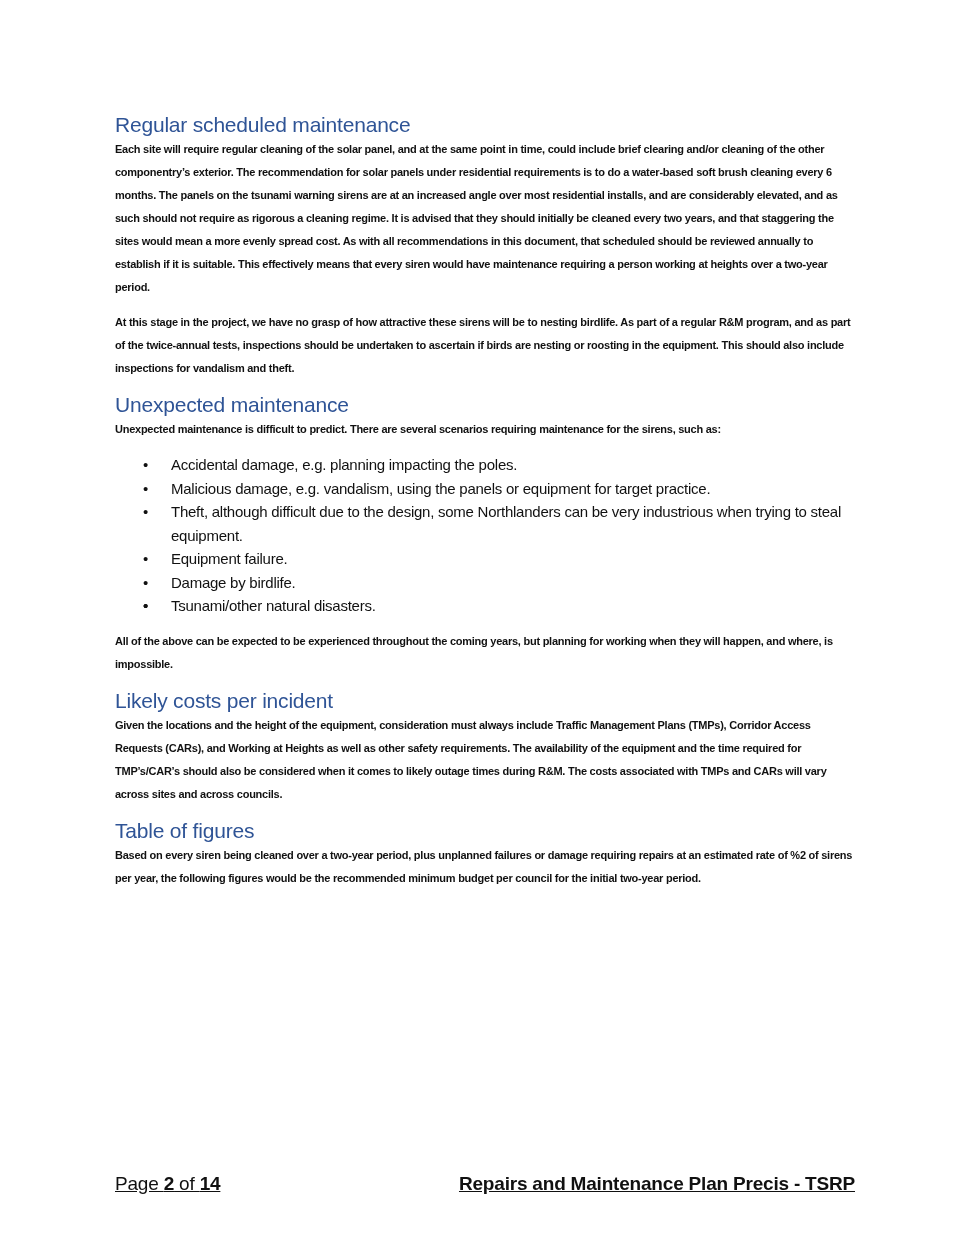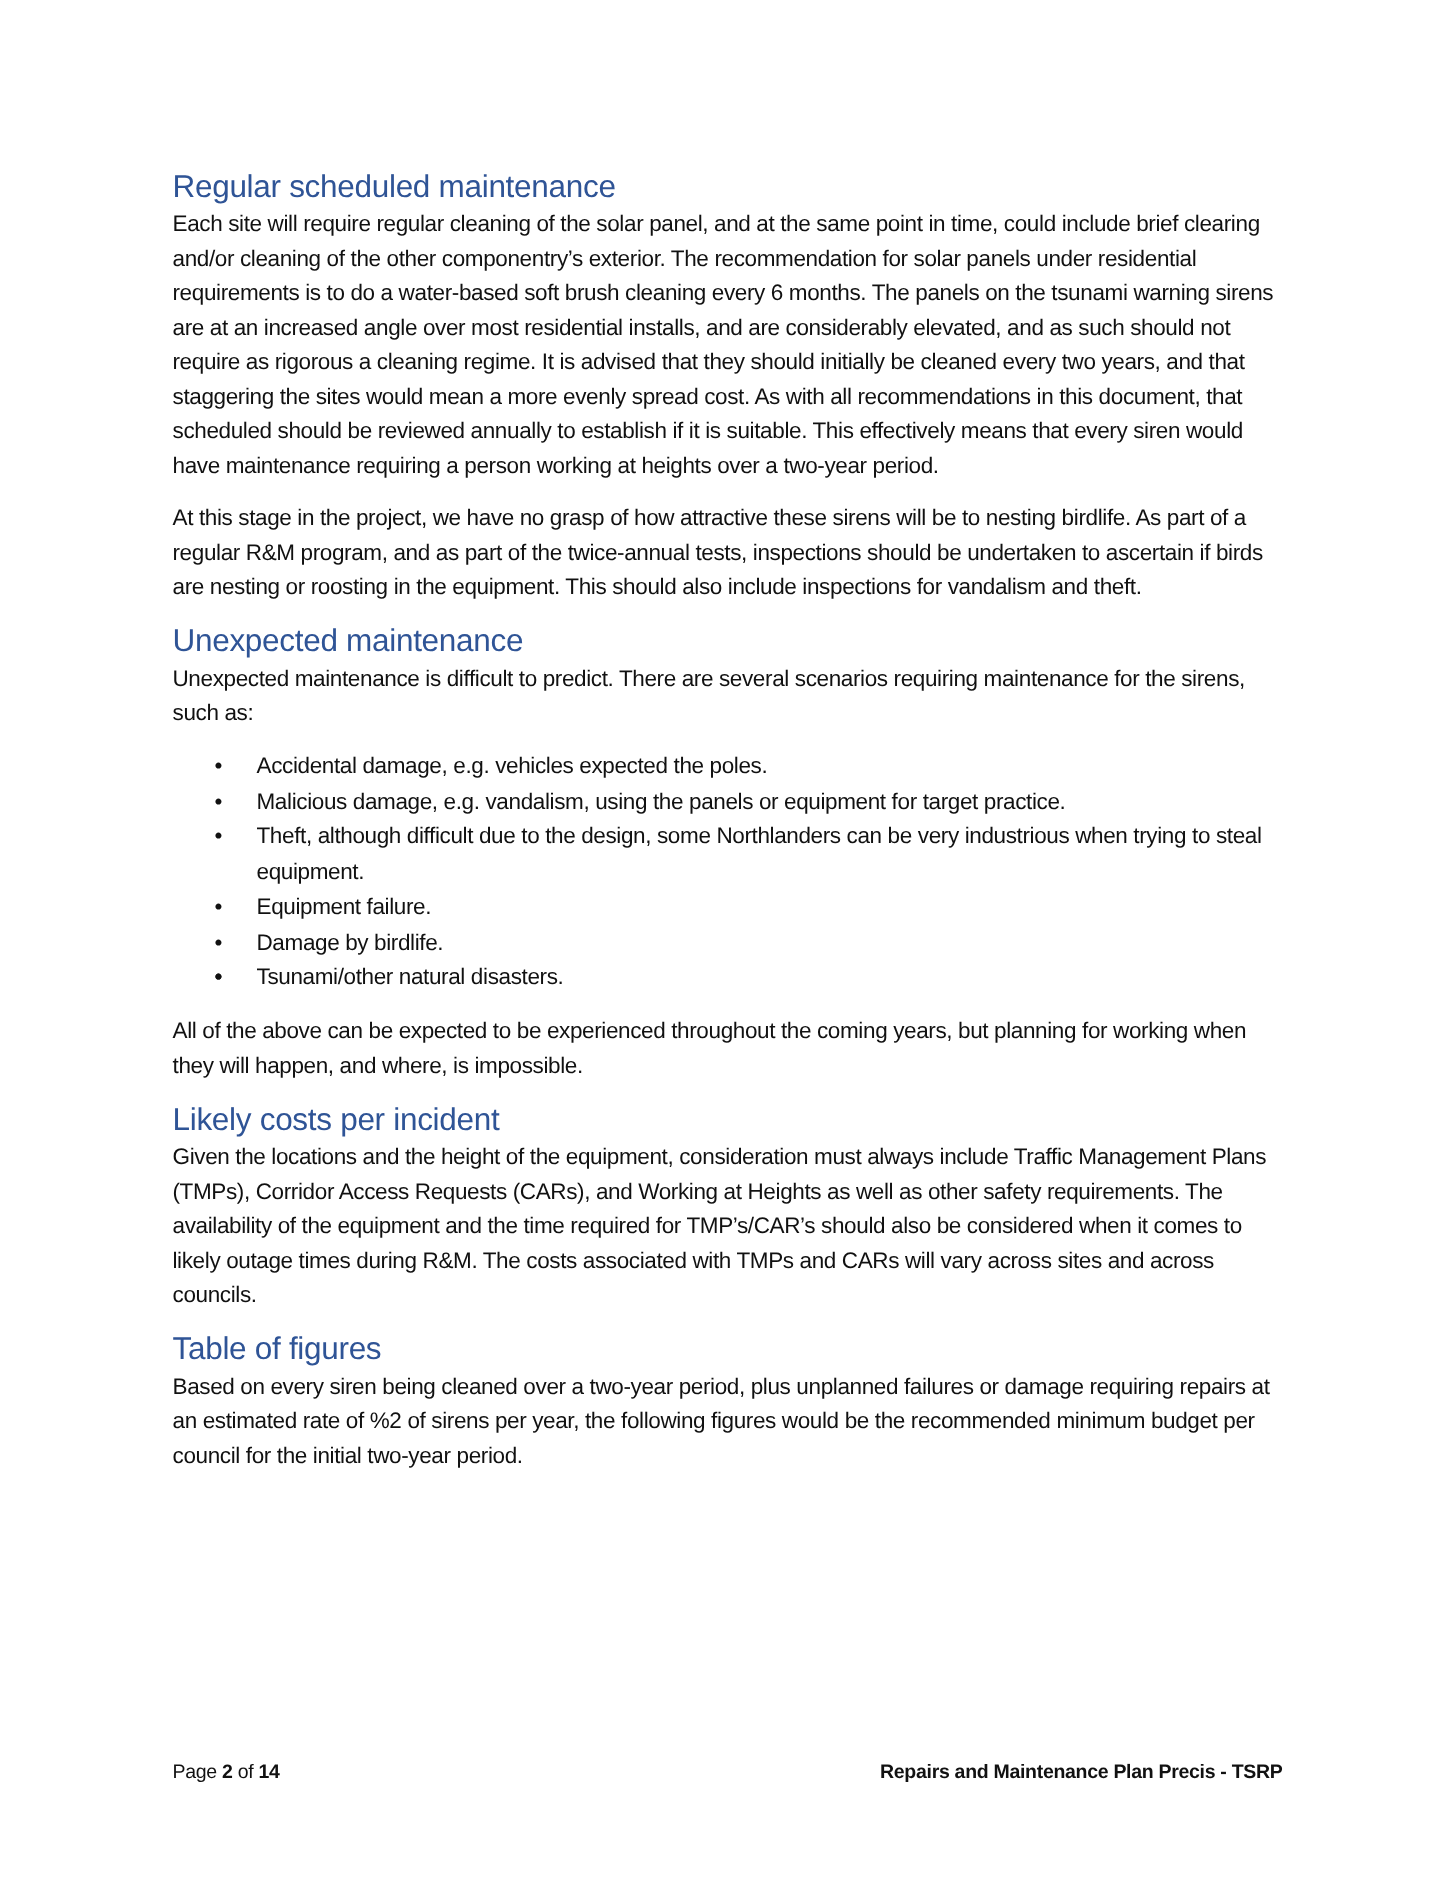--- a/index.html
+++ b/index.html
@@ -1,41 +1,41 @@
 <!DOCTYPE html>
 <html><head>
 <meta charset="utf-8">
 <style>
   html, body { margin: 0; padding: 0; background: #ffffff; }
   body { width: 967px; height: 1251px; position: relative; overflow: hidden;
          font-family: "Liberation Sans", sans-serif; color: #111; }
   .page { position: absolute; left: 115px; top: 112px; width: 745px; }
   h2 { font-weight: normal; color: #2f5496; font-size: 21px; margin: 0; line-height: 26px;
        letter-spacing: -0.2px; }
-  p { margin: 0 0 12px 0; font-size: 15px; line-height: 23px; letter-spacing: -0.25px; }
+  p { margin: 0 0 12px 0; font-size: 11px; line-height: 23px; letter-spacing: -0.25px; font-weight: bold; }
   h2 + p { margin-top: 0; }
   .sec { margin-top: 6px; }
   ul { margin: 0 0 12px 0; padding: 0; list-style: none; }
   li { position: relative; padding-left: 56px; font-size: 15px; line-height: 23.5px; letter-spacing: -0.25px; }
   .bullet { position: absolute; left: 28px; top: 0; }
-  .footer { position: absolute; left: 115px; top: 1173px; width: 740px; font-size: 13px; display: flex; justify-content: space-between; letter-spacing: -0.2px; }
+  .footer { position: absolute; left: 115px; top: 1173px; width: 740px; font-size: 19px; display: flex; justify-content: space-between; letter-spacing: -0.2px; text-decoration: underline; }
   b { font-weight: bold; }
 </style>
 </head>
 <body>
 
 <div class="page">
   <h2>Regular scheduled maintenance</h2>
   <p>Each site will require regular cleaning of the solar panel, and at the same point in time, could include brief clearing and/or cleaning of the other componentry’s exterior. The recommendation for solar panels under residential requirements is to do a water-based soft brush cleaning every 6 months. The panels on the tsunami warning sirens are at an increased angle over most residential installs, and are considerably elevated, and as such should not require as rigorous a cleaning regime. It is advised that they should initially be cleaned every two years, and that staggering the sites would mean a more evenly spread cost. As with all recommendations in this document, that scheduled should be reviewed annually to establish if it is suitable. This effectively means that every siren would have maintenance requiring a person working at heights over a two-year period.</p>
   <p>At this stage in the project, we have no grasp of how attractive these sirens will be to nesting birdlife. As part of a regular R&amp;M program, and as part of the twice-annual tests, inspections should be undertaken to ascertain if birds are nesting or roosting in the equipment. This should also include inspections for vandalism and theft.</p>
 
   <h2 class="sec">Unexpected maintenance</h2>
   <p>Unexpected maintenance is difficult to predict. There are several scenarios requiring maintenance for the sirens, such as:</p>
   <ul>
-    <li><span class="bullet">•</span><span>Accidental damage, e.g. vehicles expected the poles.</span></li>
+    <li><span class="bullet">•</span><span>Accidental damage, e.g. planning impacting the poles.</span></li>
     <li><span class="bullet">•</span><span>Malicious damage, e.g. vandalism, using the panels or equipment for target practice.</span></li>
     <li><span class="bullet">•</span><span>Theft, although difficult due to the design, some Northlanders can be very industrious when trying to steal equipment.</span></li>
     <li><span class="bullet">•</span><span>Equipment failure.</span></li>
     <li><span class="bullet">•</span><span>Damage by birdlife.</span></li>
     <li><span class="bullet">•</span></li>
     <li><span class="bullet">•</span><span>Tsunami/other natural disasters.</span></li>
   </ul>
   <p>All of the above can be expected to be experienced throughout the coming years, but planning for working when they will happen, and where, is impossible.</p>
 
   <h2 class="sec">Likely costs per incident</h2>

